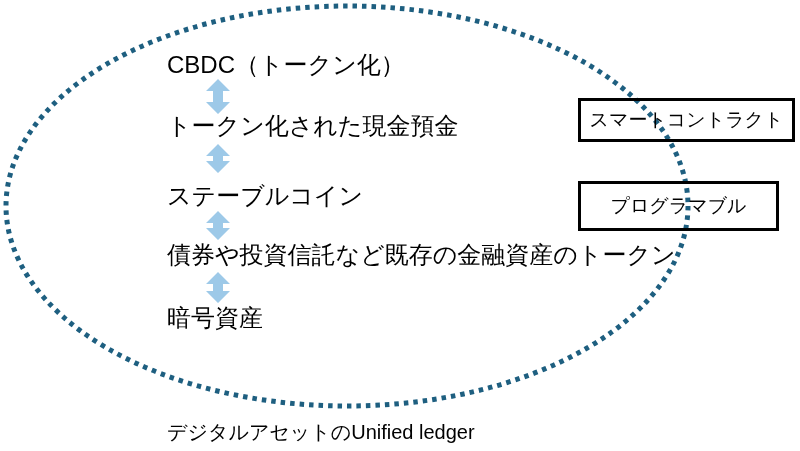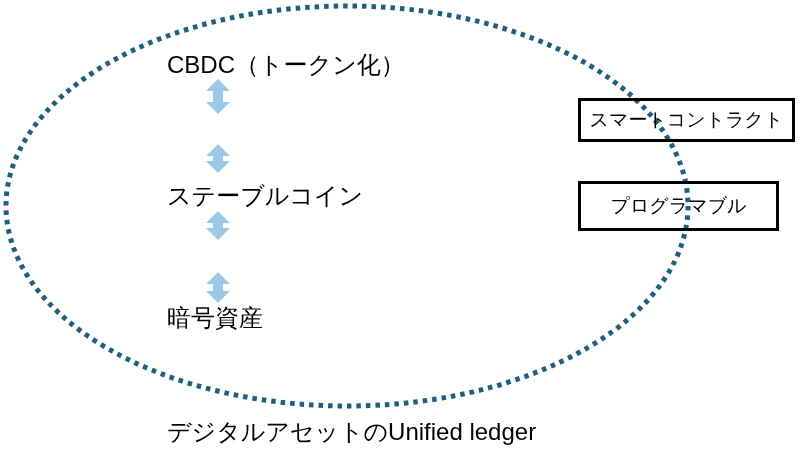--- a/index.html
+++ b/index.html
@@ -58,21 +58,21 @@
     left: 578px;
     top: 181px;
     width: 201px;
     height: 50px;
   }
   .caption {
     position: absolute;
     left: 167px;
     top: 419px;
     z-index: 2;
-    font-size: 24px;
+    font-size: 20px;
     line-height: 26px;
     white-space: nowrap;
     color: #000000;
   }
 </style>
 </head>
 <body>
 
 <div class="canvas">
 
@@ -80,21 +80,23 @@
 
     <ellipse cx="347" cy="206" rx="341" ry="200" fill="none" stroke="#1e5f80" stroke-width="5" stroke-dasharray="4.5 5"></ellipse>
 
     <polygon points="218,79 230,91 223,91 223,102 230,102 218,114 206,102 213,102 213,91 206,91" fill="#9dc9e8"></polygon>
     <polygon points="218,144 230,156 223,156 223,161 230,161 218,173 206,161 213,161 213,156 206,156" fill="#9dc9e8"></polygon>
     <polygon points="218,211 230,223 223,223 223,228 230,228 218,240 206,228 213,228 213,223 206,223" fill="#9dc9e8"></polygon>
     <polygon points="218,272 230,284 223,284 223,291 230,291 218,303 206,291 213,291 213,284 206,284" fill="#9dc9e8"></polygon>
   </svg>
 
   <div class="asset-label asset-1">CBDC（トークン化）</div>
+  <div class="asset-label asset-2">トークン化された現金預金</div>
   <div class="asset-label asset-3">ステーブルコイン</div>
+  <div class="asset-label asset-4">債券や投資信託など既存の金融資産のトークン</div>
   <div class="asset-label asset-5">暗号資産</div>
 
   <div class="side-box box-1" style="border-color: rgb(0, 0, 0);">
     <span>スマートコントラクト</span>
   </div>
   <div class="side-box box-2" style="border-color: rgb(0, 0, 0);">
     <span>プログラマブル</span>
   </div>
 
   <div class="caption">デジタルアセットのUnified ledger</div>

